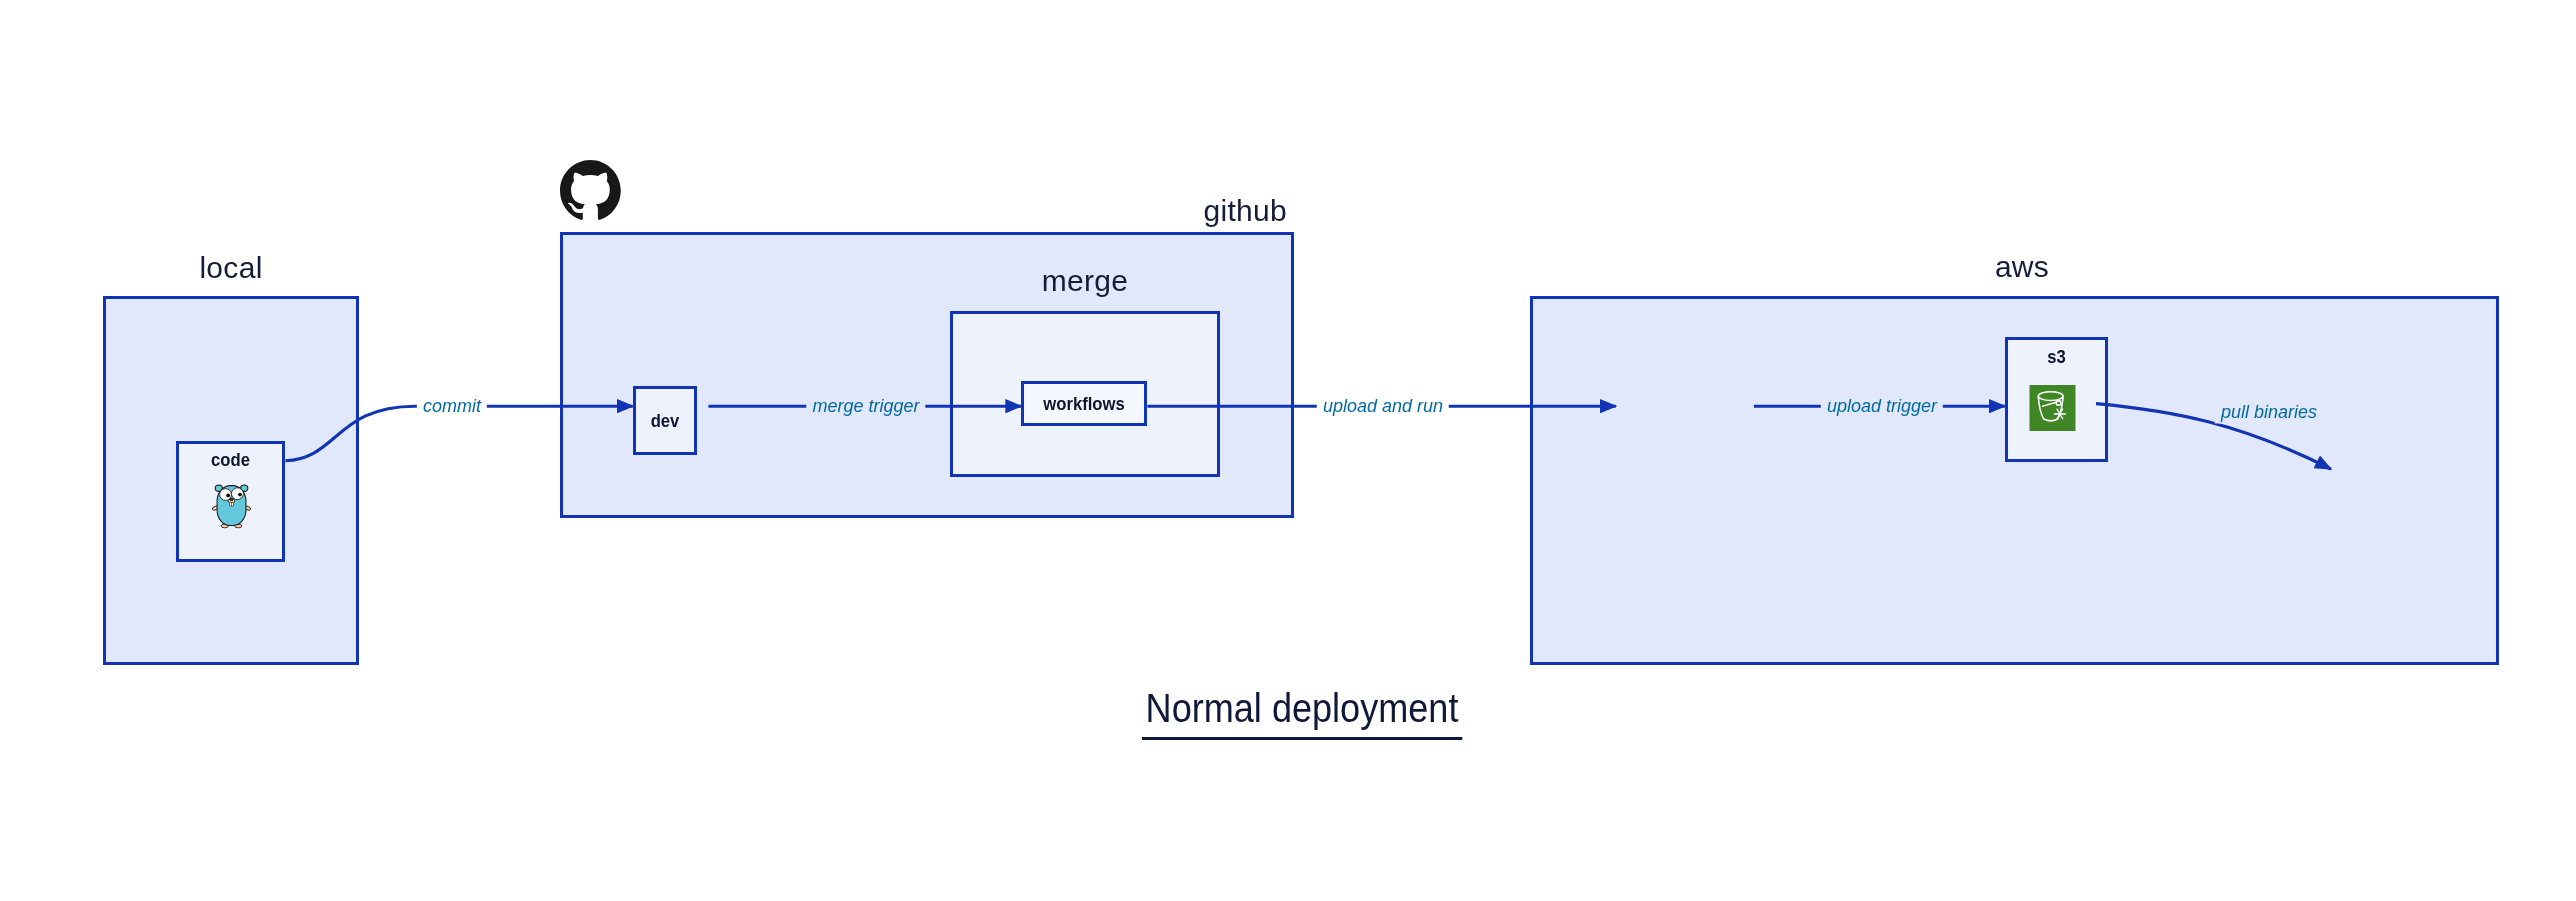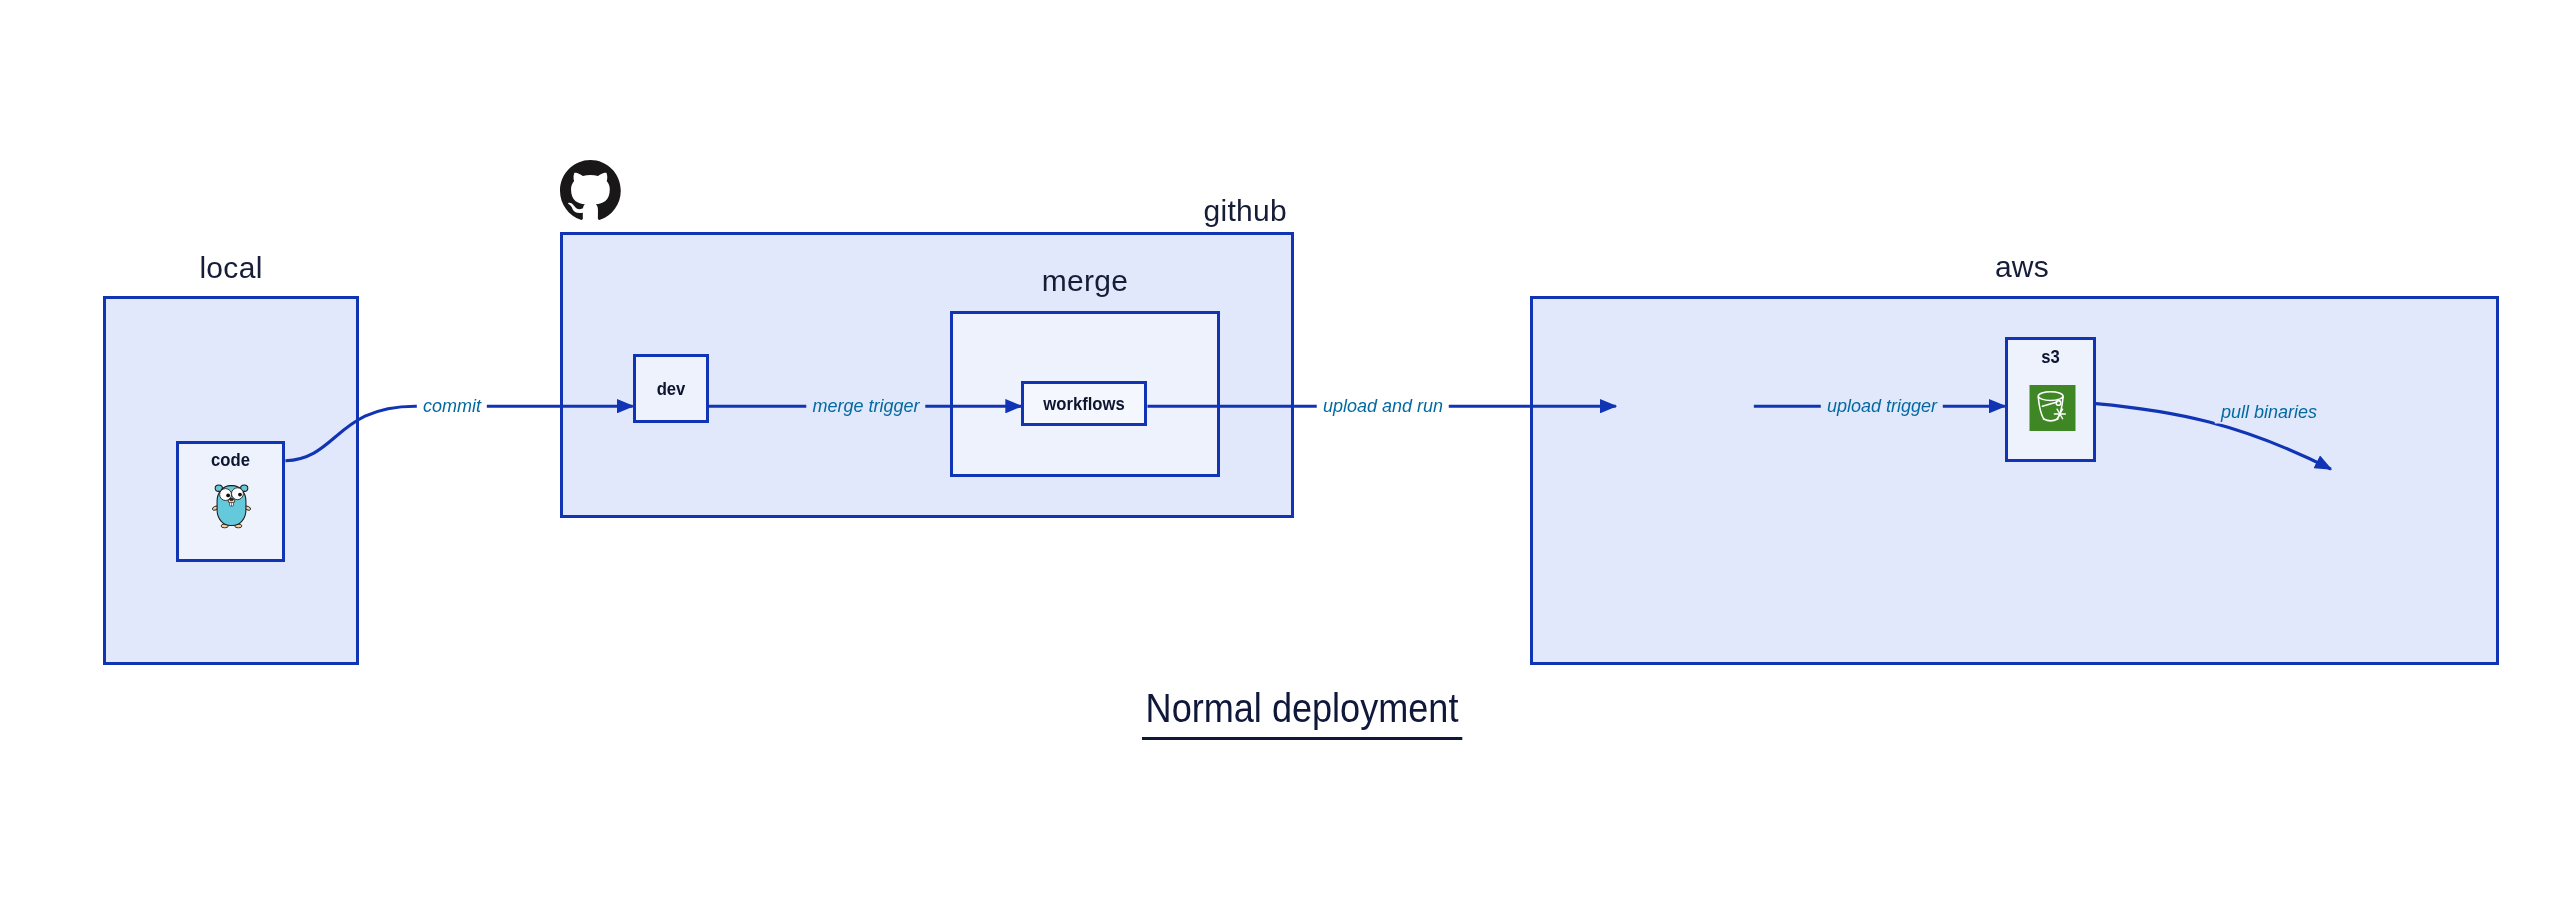--- a/index.html
+++ b/index.html
@@ -80,30 +80,30 @@
         <circle cx="28" cy="27" r="4.5" fill="#111111"></circle>
         <circle cx="56" cy="25" r="4.5" fill="#111111"></circle>
         <ellipse cx="36" cy="40" rx="8" ry="5.5" fill="#f3cd9f" stroke="#1a1a1a" stroke-width="2"></ellipse>
         <ellipse cx="36" cy="36.5" rx="4.5" ry="3" fill="#33241a" stroke="#1a1a1a" stroke-width="1"></ellipse>
         <rect x="31.5" y="44" width="9" height="8" rx="1.5" fill="#ffffff" stroke="#1a1a1a" stroke-width="1.5"></rect>
         <line x1="36" y1="44" x2="36" y2="52" stroke="#1a1a1a" stroke-width="1.2"></line>
       </svg>
     </span>
   </div>
 
-  <div class="box lvl2 flexbox" style="left:633px; top:354px; width:76px; height:69px;">
+  <div class="box lvl2 flexbox" style="left:633px; top:386px; width:64px; height:69px;">
     <div class="nodelabel">dev</div>
   </div>
 
   <div class="box lvl3 flexbox" style="left:1021px; top:381px; width:126px; height:45px;">
     <div class="nodelabel">workflows</div>
   </div>
 
 
-  <div class="box lvl2" style="left:2005px; top:337px; width:91px; height:125px;padding-left:8px;">
+  <div class="box lvl2" style="left:2005px; top:337px; width:103px; height:125px;padding-left:8px;">
     <div class="nodelabel" style="top:6.2px;">s3</div>
     <span class="icon" style="left:20.6px; top:45px; width:47px; height:46px;">
       <svg width="47" height="46" viewBox="0 0 100 100">
         <rect width="100" height="100" fill="#3f8624"></rect>
         <g fill="none" stroke="#ffffff" stroke-width="3.4" stroke-linecap="round">
           <ellipse cx="46" cy="24" rx="27" ry="9.5"></ellipse>
           <path d="M19 26 C21 48 25 64 31 74"></path>
           <path d="M73 26 C71 48 67 64 61 74"></path>
           <path d="M31 74 Q46 82 61 74"></path>
           <path d="M28 46 L60 37"></path>

